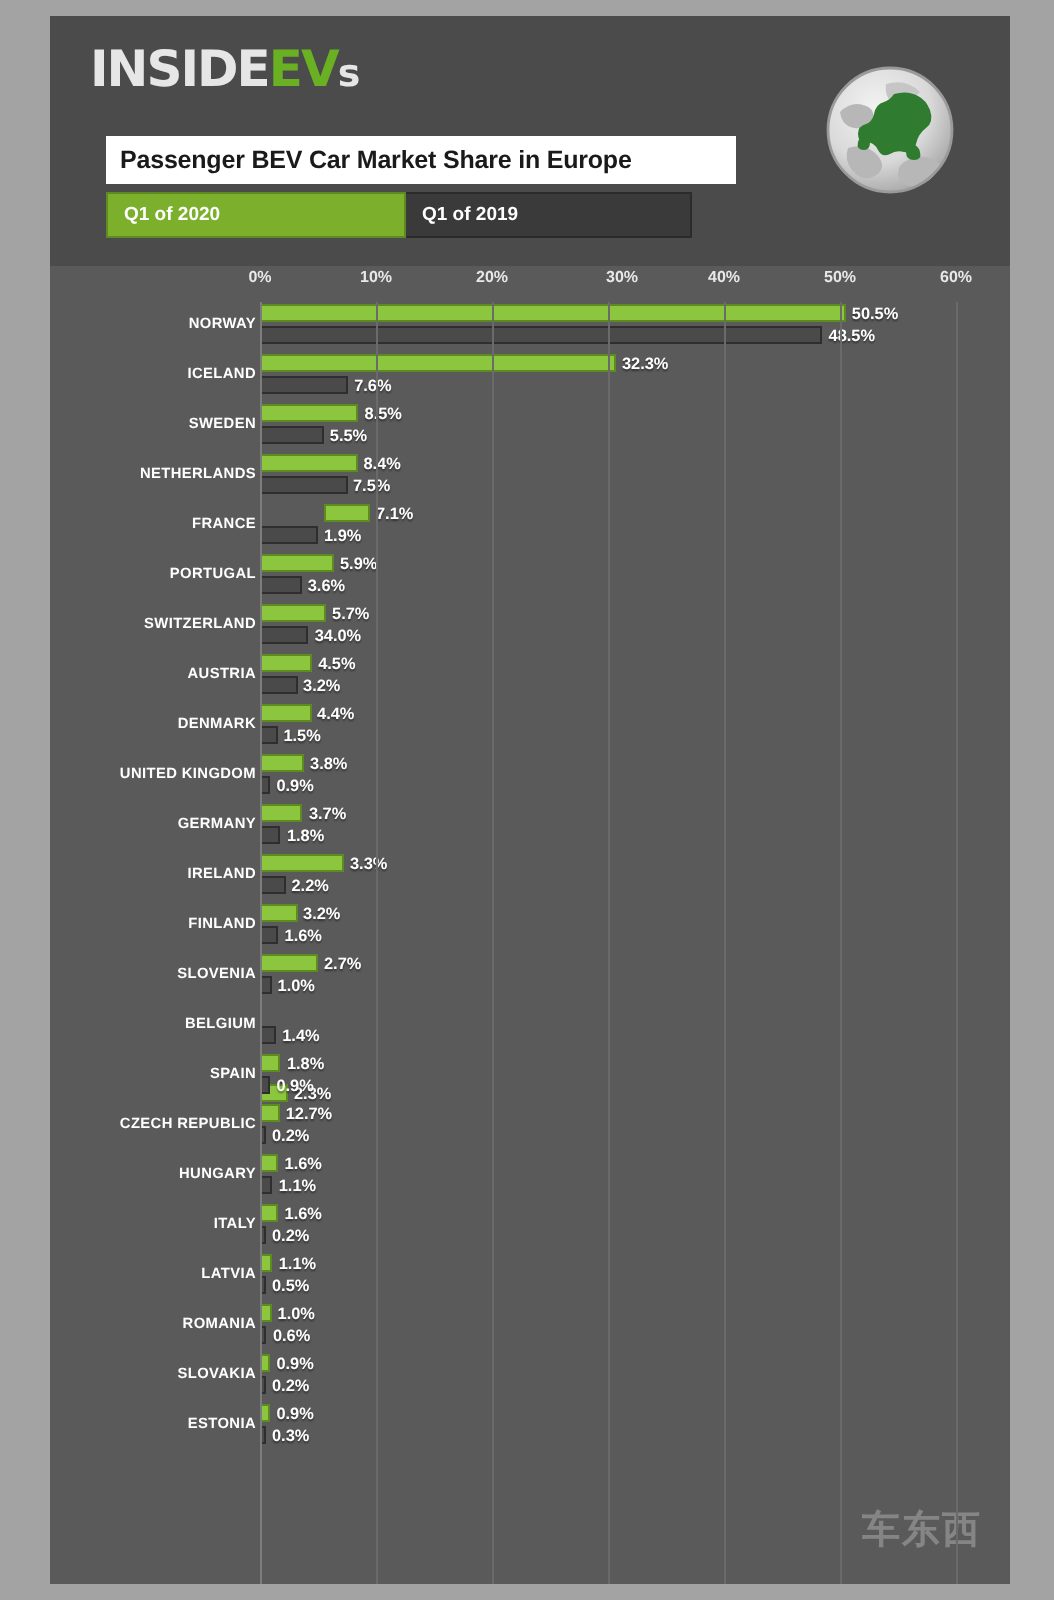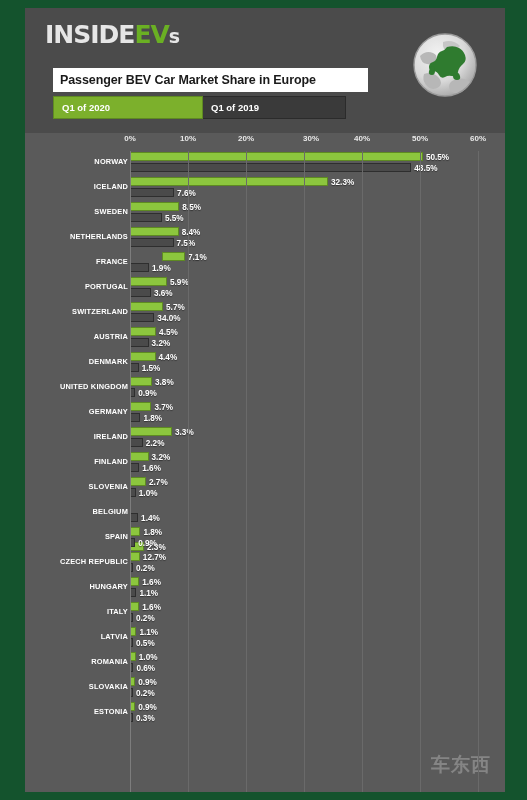--- a/index.html
+++ b/index.html
@@ -2,21 +2,21 @@
 <html><head>
 <meta charset="utf-8">
 <style>
   html,body{margin:0;padding:0;}
   body{
     width:527px;height:800px;
     background:#ffffff;
     font-family:"Liberation Sans", sans-serif;
     overflow:hidden;
   }
-  #root{position:relative;width:527px;height:800px;background:#14532d;}
+  #root{position:relative;width:527px;height:800px;background:#a3a3a3;}
 
   
   .panel{
     position:absolute;left:25px;top:8px;width:480px;height:784px;
     background:#4b4b4b;
     overflow:hidden;
   }
 
   
   .header{position:relative;height:125px;background:#4b4b4b;}
@@ -167,21 +167,21 @@
                 <span class="val">50.5%</span>
               </div>
               <div class="bar y2019" style="width: 281.3px;">
                 <span class="val">48.5%</span>
               </div>
             </div>
           </div>
           <div class="row">
             <div class="clabel">ICELAND</div>
             <div class="barwrap">
-              <div class="bar y2020" style="width: 198px;">
+              <div class="bar y2020" style="width: 178px;">
                 <span class="val">32.3%</span>
               </div>
               <div class="bar y2019" style="width: 44.08px;">
                 <span class="val">7.6%</span>
               </div>
             </div>
           </div>
           <div class="row">
             <div class="clabel">SWEDEN</div>
             <div class="barwrap">
@@ -203,21 +203,21 @@
                 <span class="val">7.5%</span>
               </div>
             </div>
           </div>
           <div class="row">
             <div class="clabel">FRANCE</div>
             <div class="barwrap">
               <div class="bar y2020" style="width: 23px; margin-left: 32px;">
                 <span class="val">7.1%</span>
               </div>
-              <div class="bar y2019" style="width: 19px; text-decoration: underline;">
+              <div class="bar y2019" style="width: 29px; text-decoration: underline;">
                 <span class="val">1.9%</span>
               </div>
             </div>
           </div>
           <div class="row">
             <div class="clabel">PORTUGAL</div>
             <div class="barwrap">
               <div class="bar y2020" style="width: 37px;">
                 <span class="val">5.9%</span>
               </div>
@@ -299,21 +299,21 @@
                 <span class="val">3.2%</span>
               </div>
               <div class="bar y2019" style="width: 9.28px;">
                 <span class="val">1.6%</span>
               </div>
             </div>
           </div>
           <div class="row">
             <div class="clabel">SLOVENIA</div>
             <div class="barwrap">
-              <div class="bar y2020" style="width: 16px;">
+              <div class="bar y2020" style="width: 29px;">
                 <span class="val">2.7%</span>
               </div>
               <div class="bar y2019" style="width: 5.8px;">
                 <span class="val">1.0%</span>
               </div>
             </div>
           </div>
           <div class="row">
             <div class="clabel">BELGIUM</div>
             <div class="barwrap">

